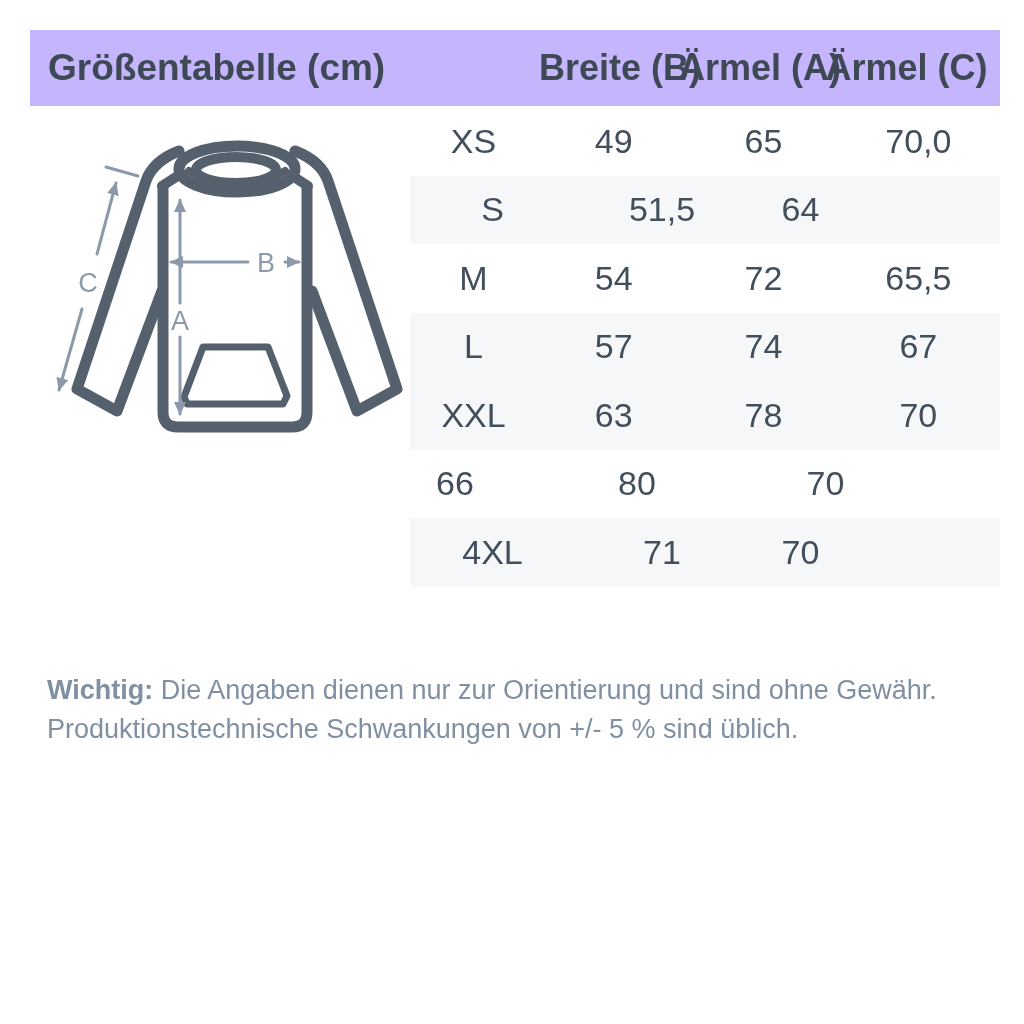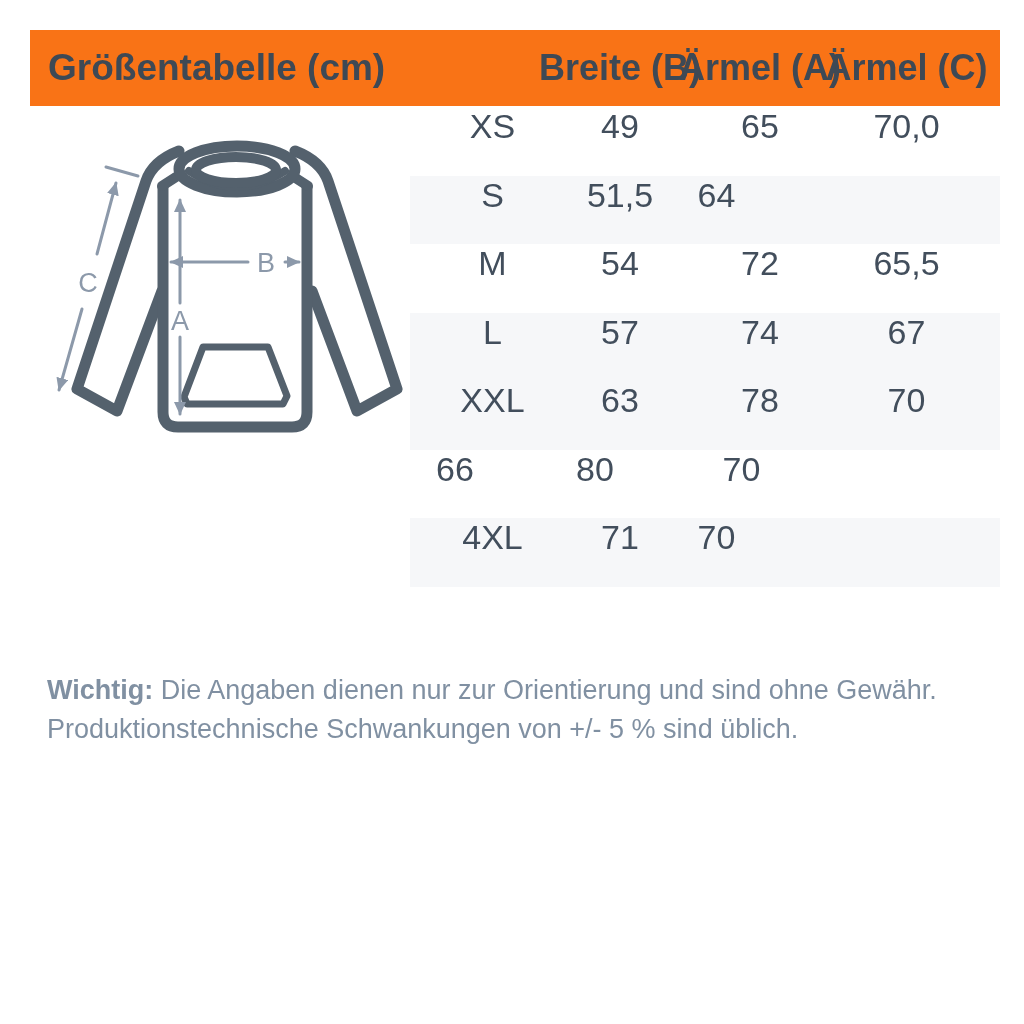--- a/index.html
+++ b/index.html
@@ -7,21 +7,21 @@
     width: 1024px; height: 1024px;
     background: #ffffff;
     font-family: "Liberation Sans", sans-serif;
     position: relative;
     overflow: hidden;
   }
   
   .band {
     position: absolute; left: 30px; top: 30px;
     width: 970px; height: 76px;
-    background: #f97316;
+    background: #c4b5fd;
   }
   .band-title {
     position: absolute; left: 18px; top: 0; height: 76px;
     display: flex; align-items: center;
     font-size: 37px; font-weight: bold; color: #3e4955;
     white-space: nowrap;
   }
   .band-cols {
     position: absolute; left: 380px; top: 0;
     width: 590px; height: 76px;
@@ -33,22 +33,22 @@
     white-space: nowrap; box-sizing: border-box;
   }
   .c-size { width: 165px; }
   .c-b    { width: 90px;  }
   .c-h    { width: 190px; }
   .c-c    { width: 145px; padding-right: 42px; }
   
   .rows { position: absolute; left: 410px; top: 107px; width: 590px; }
   .row {
     height: 68.5px;
-    display: flex; align-items: flex-start;
-    font-size: 34px; color: #424e5c;
+    display: flex; align-items: center;
+    font-size: 34px; color: #424e5c; gap: 42px;
   }
   .row.alt { background: #f6f7f9; }
   .cell {
     display: flex; justify-content: center; align-items: center;
     box-sizing: border-box; white-space: nowrap;
   }
   
   .diagram { position: absolute; left: 30px; top: 125px; width: 390px; height: 330px; }
   
   .note {

